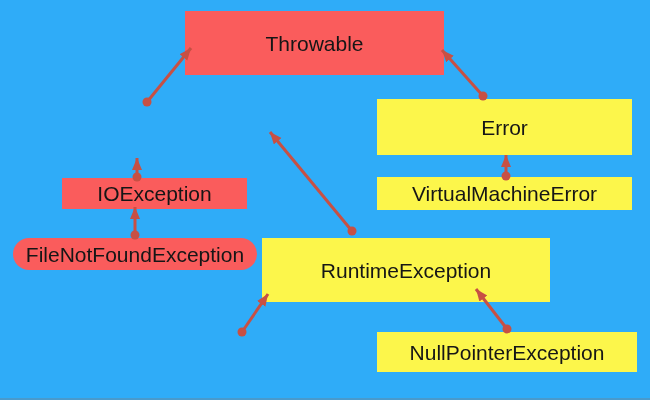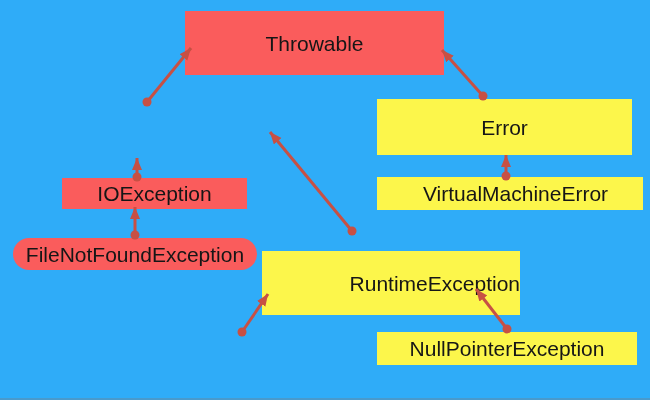--- a/index.html
+++ b/index.html
@@ -15,25 +15,25 @@
   .node{
     position:absolute; display:flex; align-items:center; justify-content:center;
     font-size:21px; color:var(--text); white-space:nowrap; line-height:1;
   }
   .red{background:var(--red);}
   .yellow{background:var(--yellow);}
   #n-throwable {left:185px; top:11px;  width:259px; height:64px;}
   #n-exception {left:16px;  top:105px; width:253px; height:55px;}
   #n-error     {left:377px; top:99px;  width:255px; height:56px;}
   #n-ioexception {left:42px; top:178px; width:185px; height:31px;margin-left:20px;}
-  #n-virtualmachineerror {left:377px; top:177px; width:255px; height:33px;padding-left:11px;}
+  #n-virtualmachineerror {left:377px; top:177px; width:255px; height:33px;}
   #n-filenotfoundexception {left:13px; top:238px; width:244px; height:32px;border-radius:16px;}
-  #n-runtimeexception {left:262px; top:251px; width:258px; height:64px;justify-content:flex-end;}
+  #n-runtimeexception {left:262px; top:238px; width:288px; height:64px;}
   #n-arrayoutofboundsexception {left:62px; top:333px; width:291px; height:32px;}
-  #n-nullpointerexception {left:377px; top:332px; width:260px; height:33px;}
+  #n-nullpointerexception {left:377px; top:332px; width:260px; height:40px;}
   #edges{
     position:absolute; left:0; top:0; width:650px; height:400px;
     pointer-events:none; z-index:5;
   }
   #bottom-edge{
     position:absolute; left:0; bottom:0; width:650px; height:2px;
     background:var(--edge); opacity:.55; z-index:6;
   }
 </style>
 </head>

